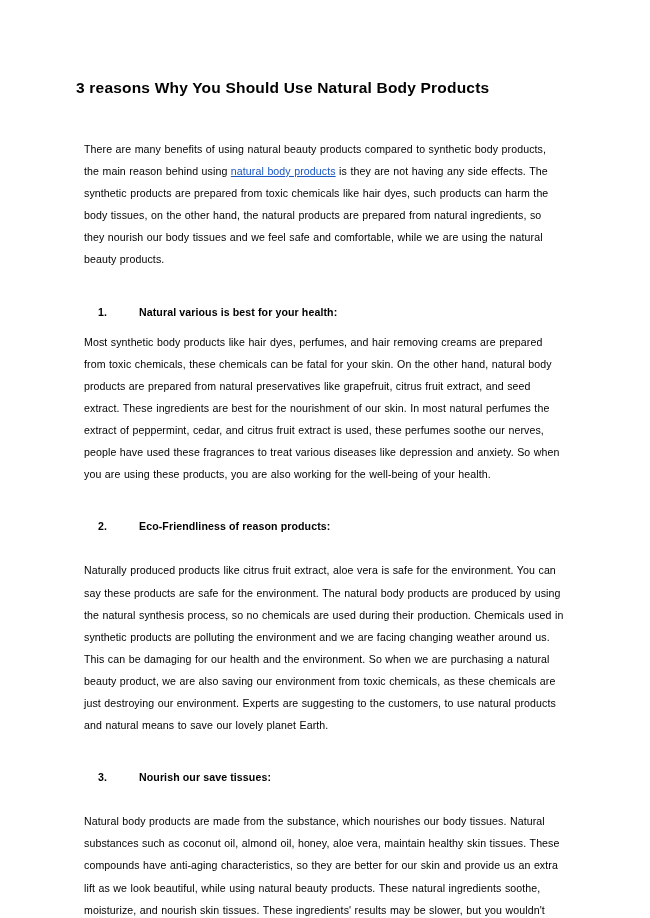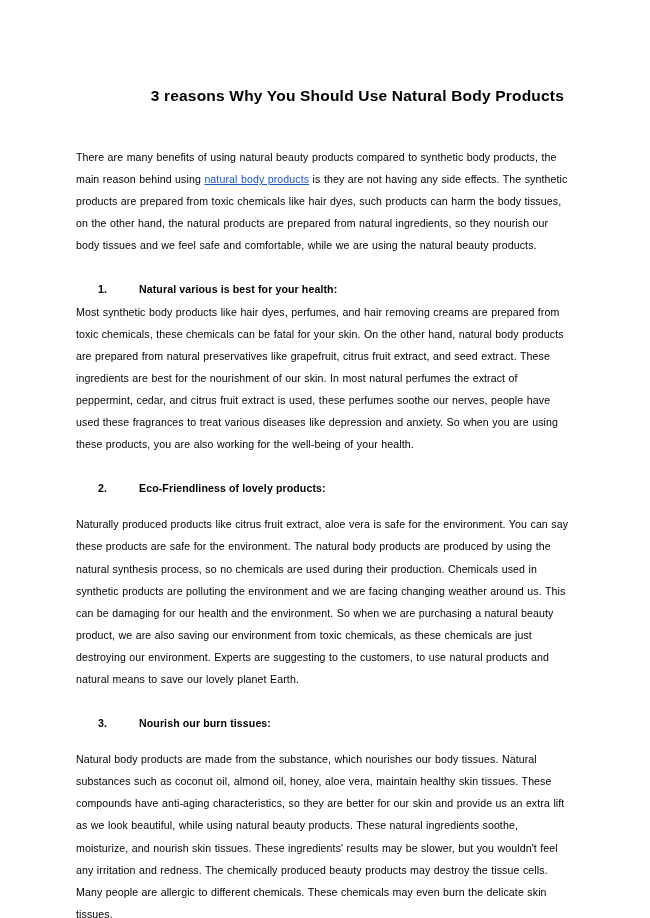--- a/index.html
+++ b/index.html
@@ -22,32 +22,32 @@
   }
   .content {
     position: absolute;
     left: 76px;
     top: 0;
     width: 496px;
   }
   .doc-title {
     font-size: 15.5px;
     font-weight: bold;
-    text-align: right;
+    text-align: left;
     letter-spacing: 0.2px;
-    margin: 8px;
+    margin: 0;
     padding-top: 78px;
     line-height: 20px;
     color: #000000;
   }
   .para {
     font-size: 10.6px;
     line-height: 22.1px;
     color: #000000;
-    margin: 0;
+    margin: 8px;
     text-align: left;
     letter-spacing: 0.1px;
     word-spacing: 0.4px;
   }
   .para-intro {
     padding-top: 32px;
   }
   .para-lead {
     padding-top: 19px;
   }
@@ -92,32 +92,32 @@
       <span class="marker">1.</span>
       <span class="htext">Natural various is best for your health:</span>
     </div>
 
     <p class="para">Most synthetic body products like hair dyes, perfumes, and hair removing creams are prepared from toxic chemicals, these chemicals can be fatal for your skin. On the other hand, natural body products are prepared from natural preservatives like grapefruit, citrus fruit extract, and seed extract. These ingredients are best for the nourishment of our skin. In most natural perfumes the extract of peppermint, cedar, and citrus fruit extract is used, these perfumes soothe our nerves, people have used these fragrances to treat various diseases like depression and anxiety. So when you are using these products, you are also working for the well-being of your health.</p>
 
     <div class="gap-22"></div>
 
     <div class="list-heading">
       <span class="marker">2.</span>
-      <span class="htext">Eco-Friendliness of lovely products:</span>
+      <span class="htext">Eco-Friendliness of reason products:</span>
     </div>
 
     <div class="gap-14"></div>
 
     <p class="para">Naturally produced products like citrus fruit extract, aloe vera is safe for the environment. You can say these products are safe for the environment. The natural body products are produced by using the natural synthesis process, so no chemicals are used during their production. Chemicals used in synthetic products are polluting the environment and we are facing changing weather around us. This can be damaging for our health and the environment. So when we are purchasing a natural beauty product, we are also saving our environment from toxic chemicals, as these chemicals are just destroying our environment. Experts are suggesting to the customers, to use natural products and natural means to save our lovely planet Earth.</p>
 
     <div class="gap-22"></div>
 
     <div class="list-heading">
       <span class="marker">3.</span>
-      <span class="htext">Nourish our burn tissues:</span>
+      <span class="htext">Nourish our save tissues:</span>
     </div>
 
     <div class="gap-14"></div>
 
     <p class="para">Natural body products are made from the substance, which nourishes our body tissues. Natural substances such as coconut oil, almond oil, honey, aloe vera, maintain healthy skin tissues. These compounds have anti-aging characteristics, so they are better for our skin and provide us an extra lift as we look beautiful, while using natural beauty products. These natural ingredients soothe, moisturize, and nourish skin tissues. These ingredients' results may be slower, but you wouldn't feel any irritation and redness. The chemically produced beauty products may destroy the tissue cells. Many people are allergic to different chemicals. These chemicals may even burn the delicate skin tissues.</p>
 
   </div>
 </div>
 
 </body></html>

